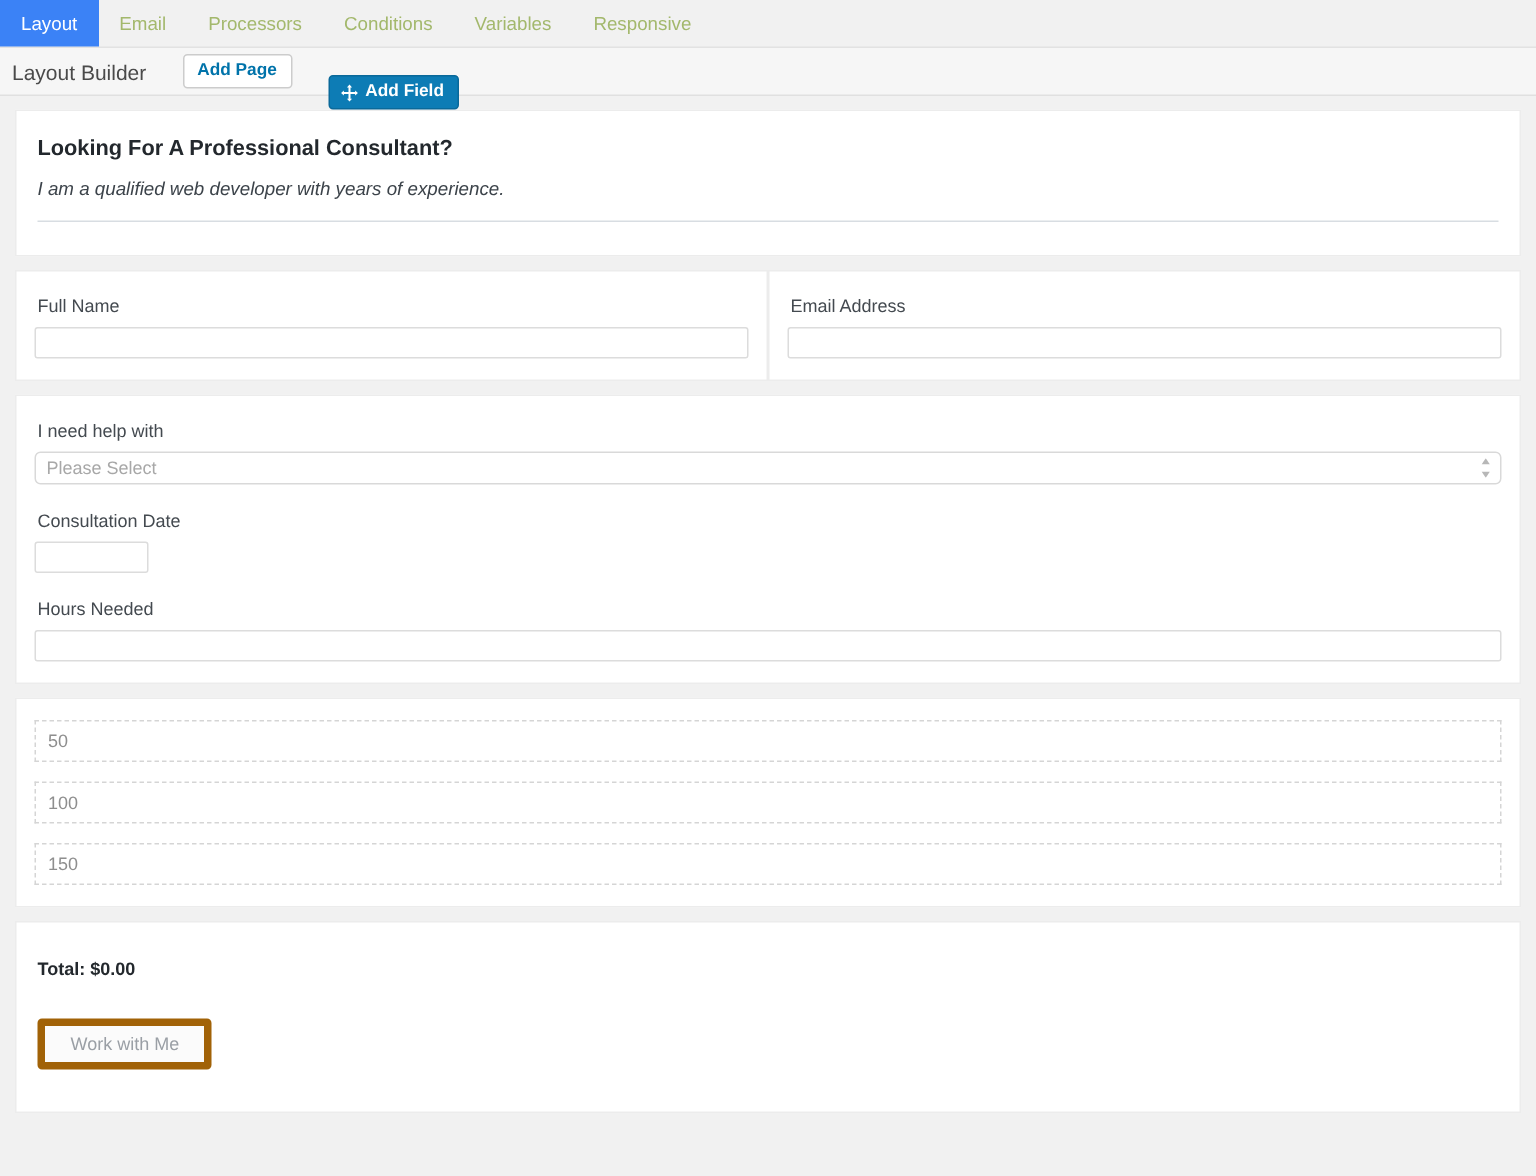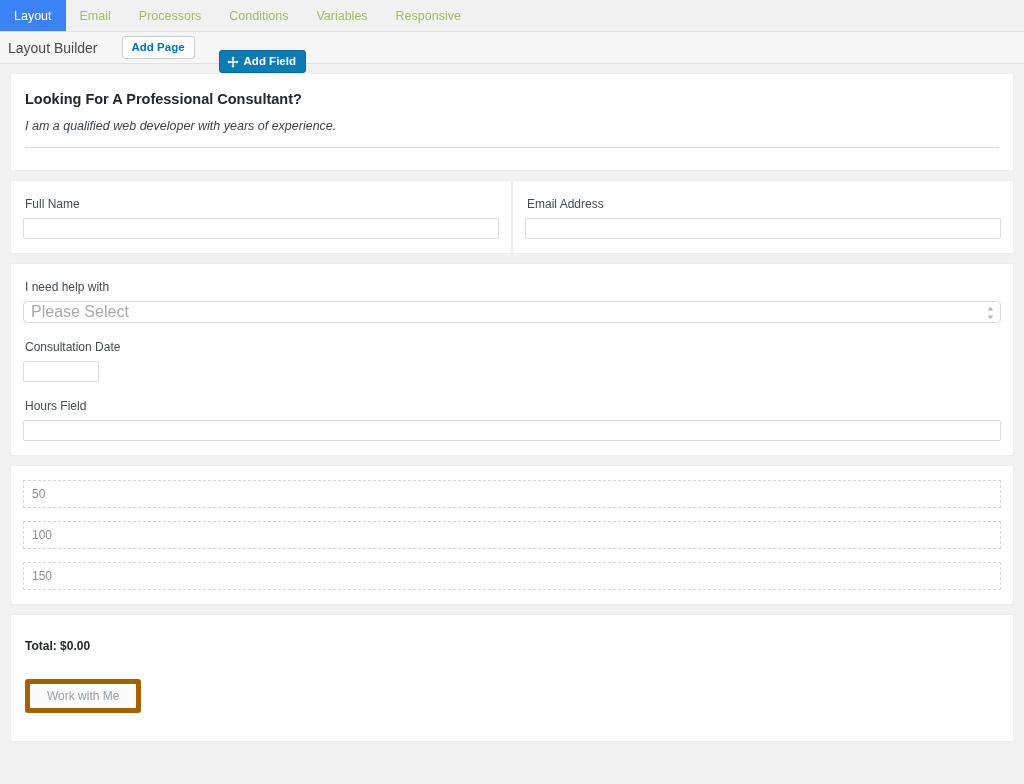--- a/index.html
+++ b/index.html
@@ -139,21 +139,21 @@
   }
   .text-input.short { width: 76px; }
 
   .select-wrap { position: relative; width: 100%; }
   .select-box {
     width: 100%;
     height: 22px;
     background: #ffffff;
     border: 1px solid #d9d9d9;
     border-radius: 4px;
-    font-size: 16px;
+    font-size: 12px;
     color: #a8a8a8;
     padding: 0 22px 0 7px;
     line-height: 20px;
     cursor: pointer;
     overflow: hidden;
     white-space: nowrap;
   }
   .spinner {
     position: absolute;
     right: 7px; top: 50%;
@@ -266,21 +266,21 @@
         </span>
       </div>
     </div>
 
     <div class="field-block">
       <div class="field-label">Consultation Date</div>
       <input class="text-input short" type="text" placeholder="" style="">
     </div>
 
     <div class="field-block">
-      <div class="field-label">Hours Field</div>
+      <div class="field-label">Hours Needed</div>
       <input class="text-input" type="text" placeholder="" style="">
     </div>
   </div>
 
   <div class="panel">
     <div class="dashed-row">50</div>
     <div class="dashed-row">100</div>
     <div class="dashed-row">150</div>
   </div>
 

